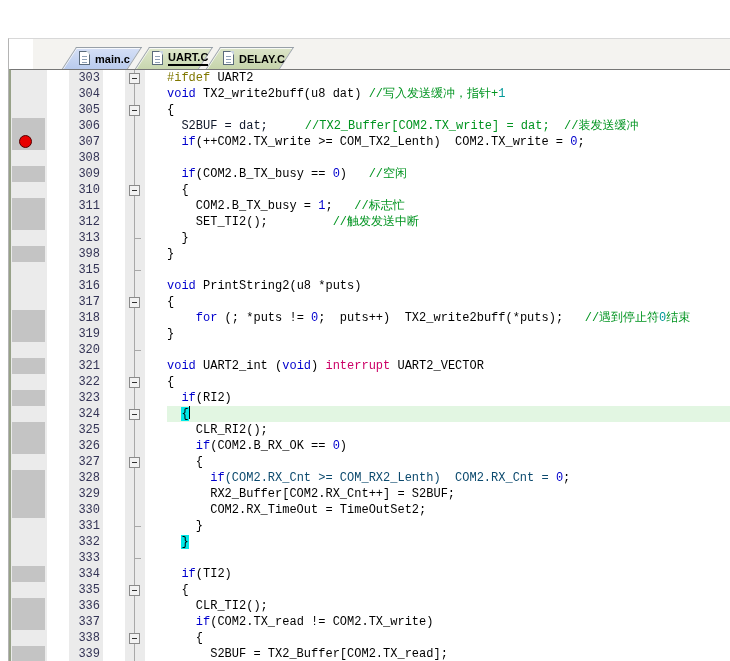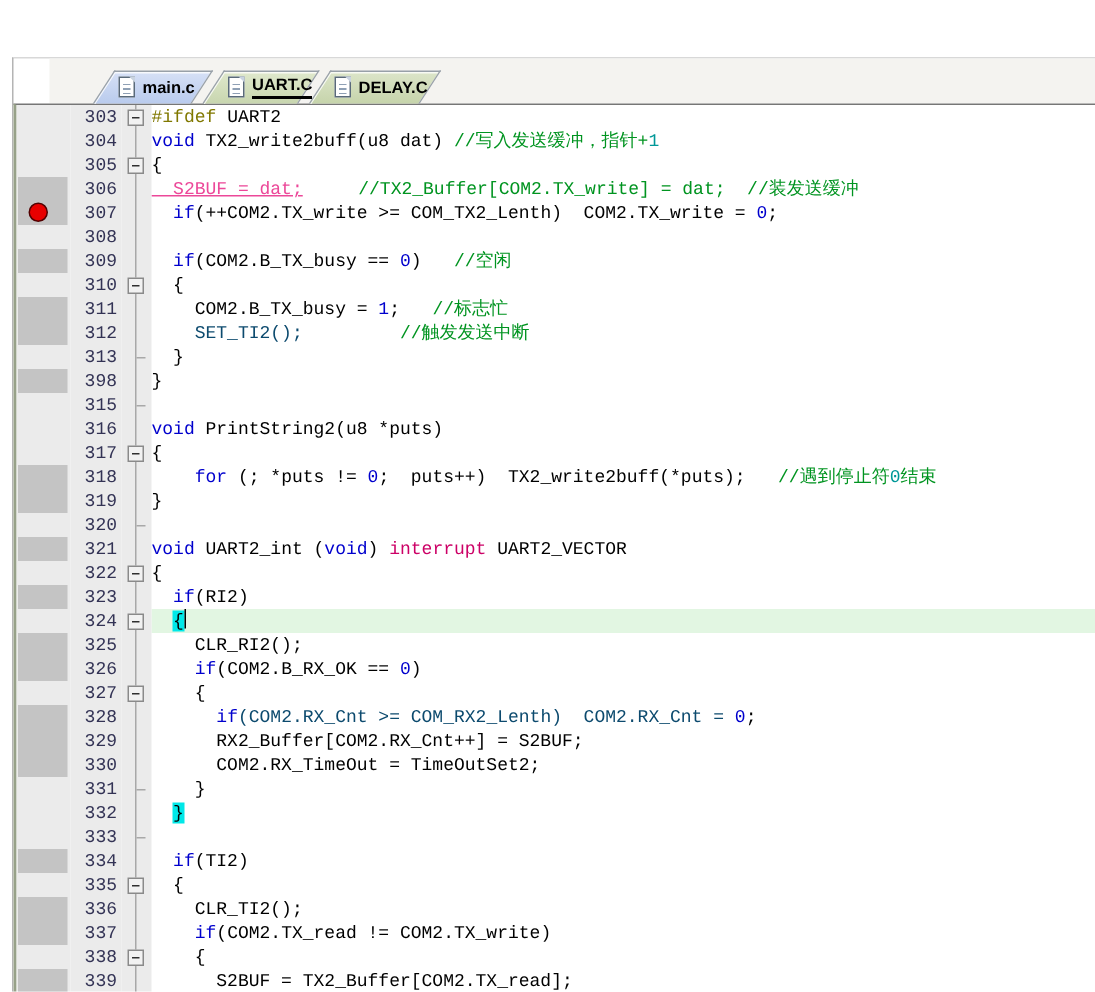--- a/index.html
+++ b/index.html
@@ -49,21 +49,21 @@
     background:repeating-linear-gradient(to bottom,#8fa0b5 0 1px,transparent 1px 3px);
   }
   
   .code-area {
     position:absolute; left:0; right:0; top:30px; bottom:0;
     background:#ffffff;
     border-top:1px solid #767676;
     border-left:2px solid #97a188;
     overflow:hidden;
   }
-  .code-row { display:flex; height:16px; }
+  .code-row { display:flex; height:16px;gap:22px; }
   .cell-margin {
     position:relative; flex:0 0 36px; background:#ebebeb;
   }
   .exec-block { position:absolute; top:0; bottom:0; left:1px; right:2px; }
   .bp-dot {
     position:absolute; left:8px; top:1px; width:13px; height:13px;
     border-radius:50%; border:1px solid #520000; box-sizing:border-box; z-index:2;
   }
   .cell-lnum {
     flex:0 0 34px; background:#ebebeb;
@@ -151,21 +151,21 @@
             <div class="cell-code"><span style="color: rgb(0, 0, 0);">{</span></div>
           </div>
           <div class="code-row">
             <div class="cell-margin">
               <div class="exec-block" style="background: rgb(196, 196, 196);"></div>
             </div>
             <div class="cell-lnum">306</div>
             <div class="cell-fold">
               <div class="fold-vline"></div>
             </div>
-            <div class="cell-code"><span style="color: #ec4899; text-decoration: underline;">  S2BUF = dat;</span><span style="color: rgb(0, 148, 32); margin-left: 37px;">//TX2_Buffer[COM2.TX_write] = dat;  //装发送缓冲</span></div>
+            <div class="cell-code"><span style="color: #0f172a;">  S2BUF = dat;</span><span style="color: rgb(0, 148, 32); margin-left: 37px;">//TX2_Buffer[COM2.TX_write] = dat;  //装发送缓冲</span></div>
           </div>
           <div class="code-row">
             <div class="cell-margin">
               <div class="exec-block" style="background: rgb(196, 196, 196);"></div>
               <div class="bp-dot" style="background: rgb(232, 0, 0);"></div>
             </div>
             <div class="cell-lnum">307</div>
             <div class="cell-fold">
               <div class="fold-vline"></div>
             </div>
@@ -211,21 +211,21 @@
             <div class="cell-code"><span style="color: rgb(0, 0, 0);">    COM2.B_TX_busy = </span><span style="color: rgb(0, 0, 205);">1</span><span style="color: rgb(0, 0, 0);">;   </span><span style="color: rgb(0, 148, 32);">//标志忙</span></div>
           </div>
           <div class="code-row">
             <div class="cell-margin">
               <div class="exec-block" style="background: rgb(196, 196, 196);"></div>
             </div>
             <div class="cell-lnum">312</div>
             <div class="cell-fold">
               <div class="fold-vline"></div>
             </div>
-            <div class="cell-code"><span style="color: #0c4a6e;">    SET_TI2();         </span><span style="color: rgb(0, 148, 32);">//触发发送中断</span></div>
+            <div class="cell-code"><span style="color: #000000;">    SET_TI2();         </span><span style="color: rgb(0, 148, 32);">//触发发送中断</span></div>
           </div>
           <div class="code-row">
             <div class="cell-margin"></div>
             <div class="cell-lnum">313</div>
             <div class="cell-fold">
               <div class="fold-vline"></div>
               <span class="fold-tick"></span>
             </div>
             <div class="cell-code"><span style="color: rgb(0, 0, 0);">  }</span></div>
           </div>

